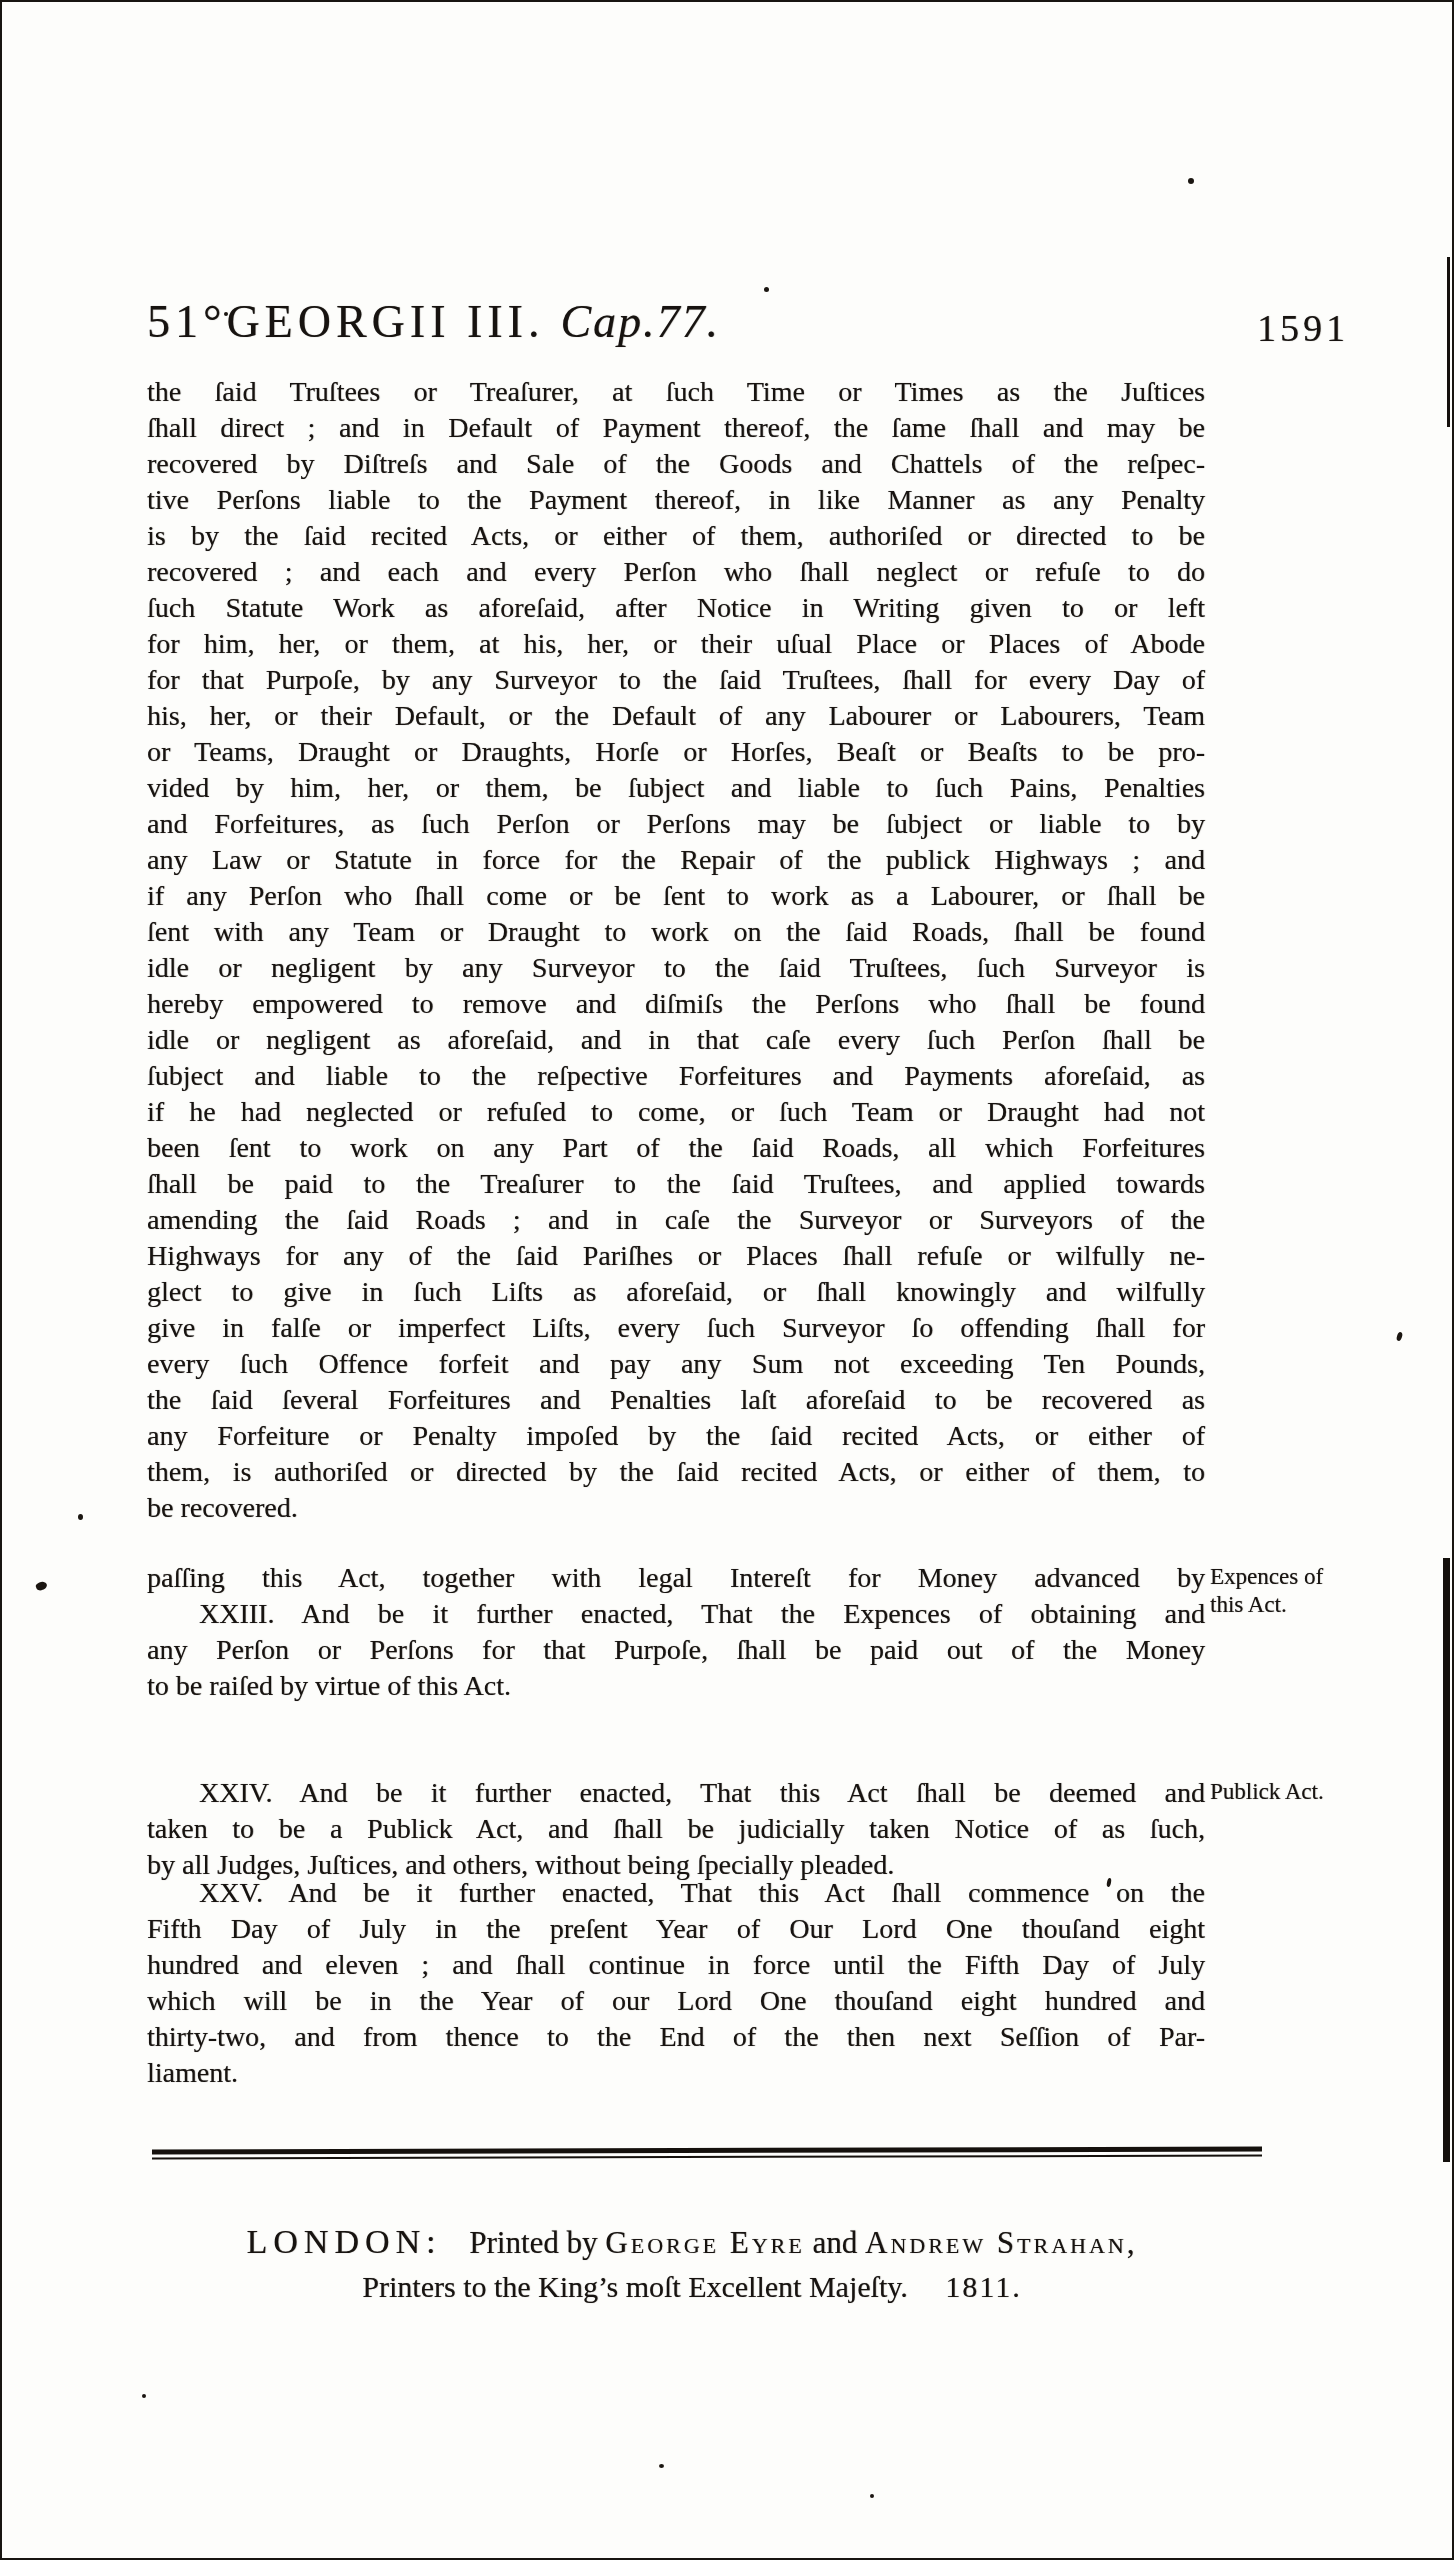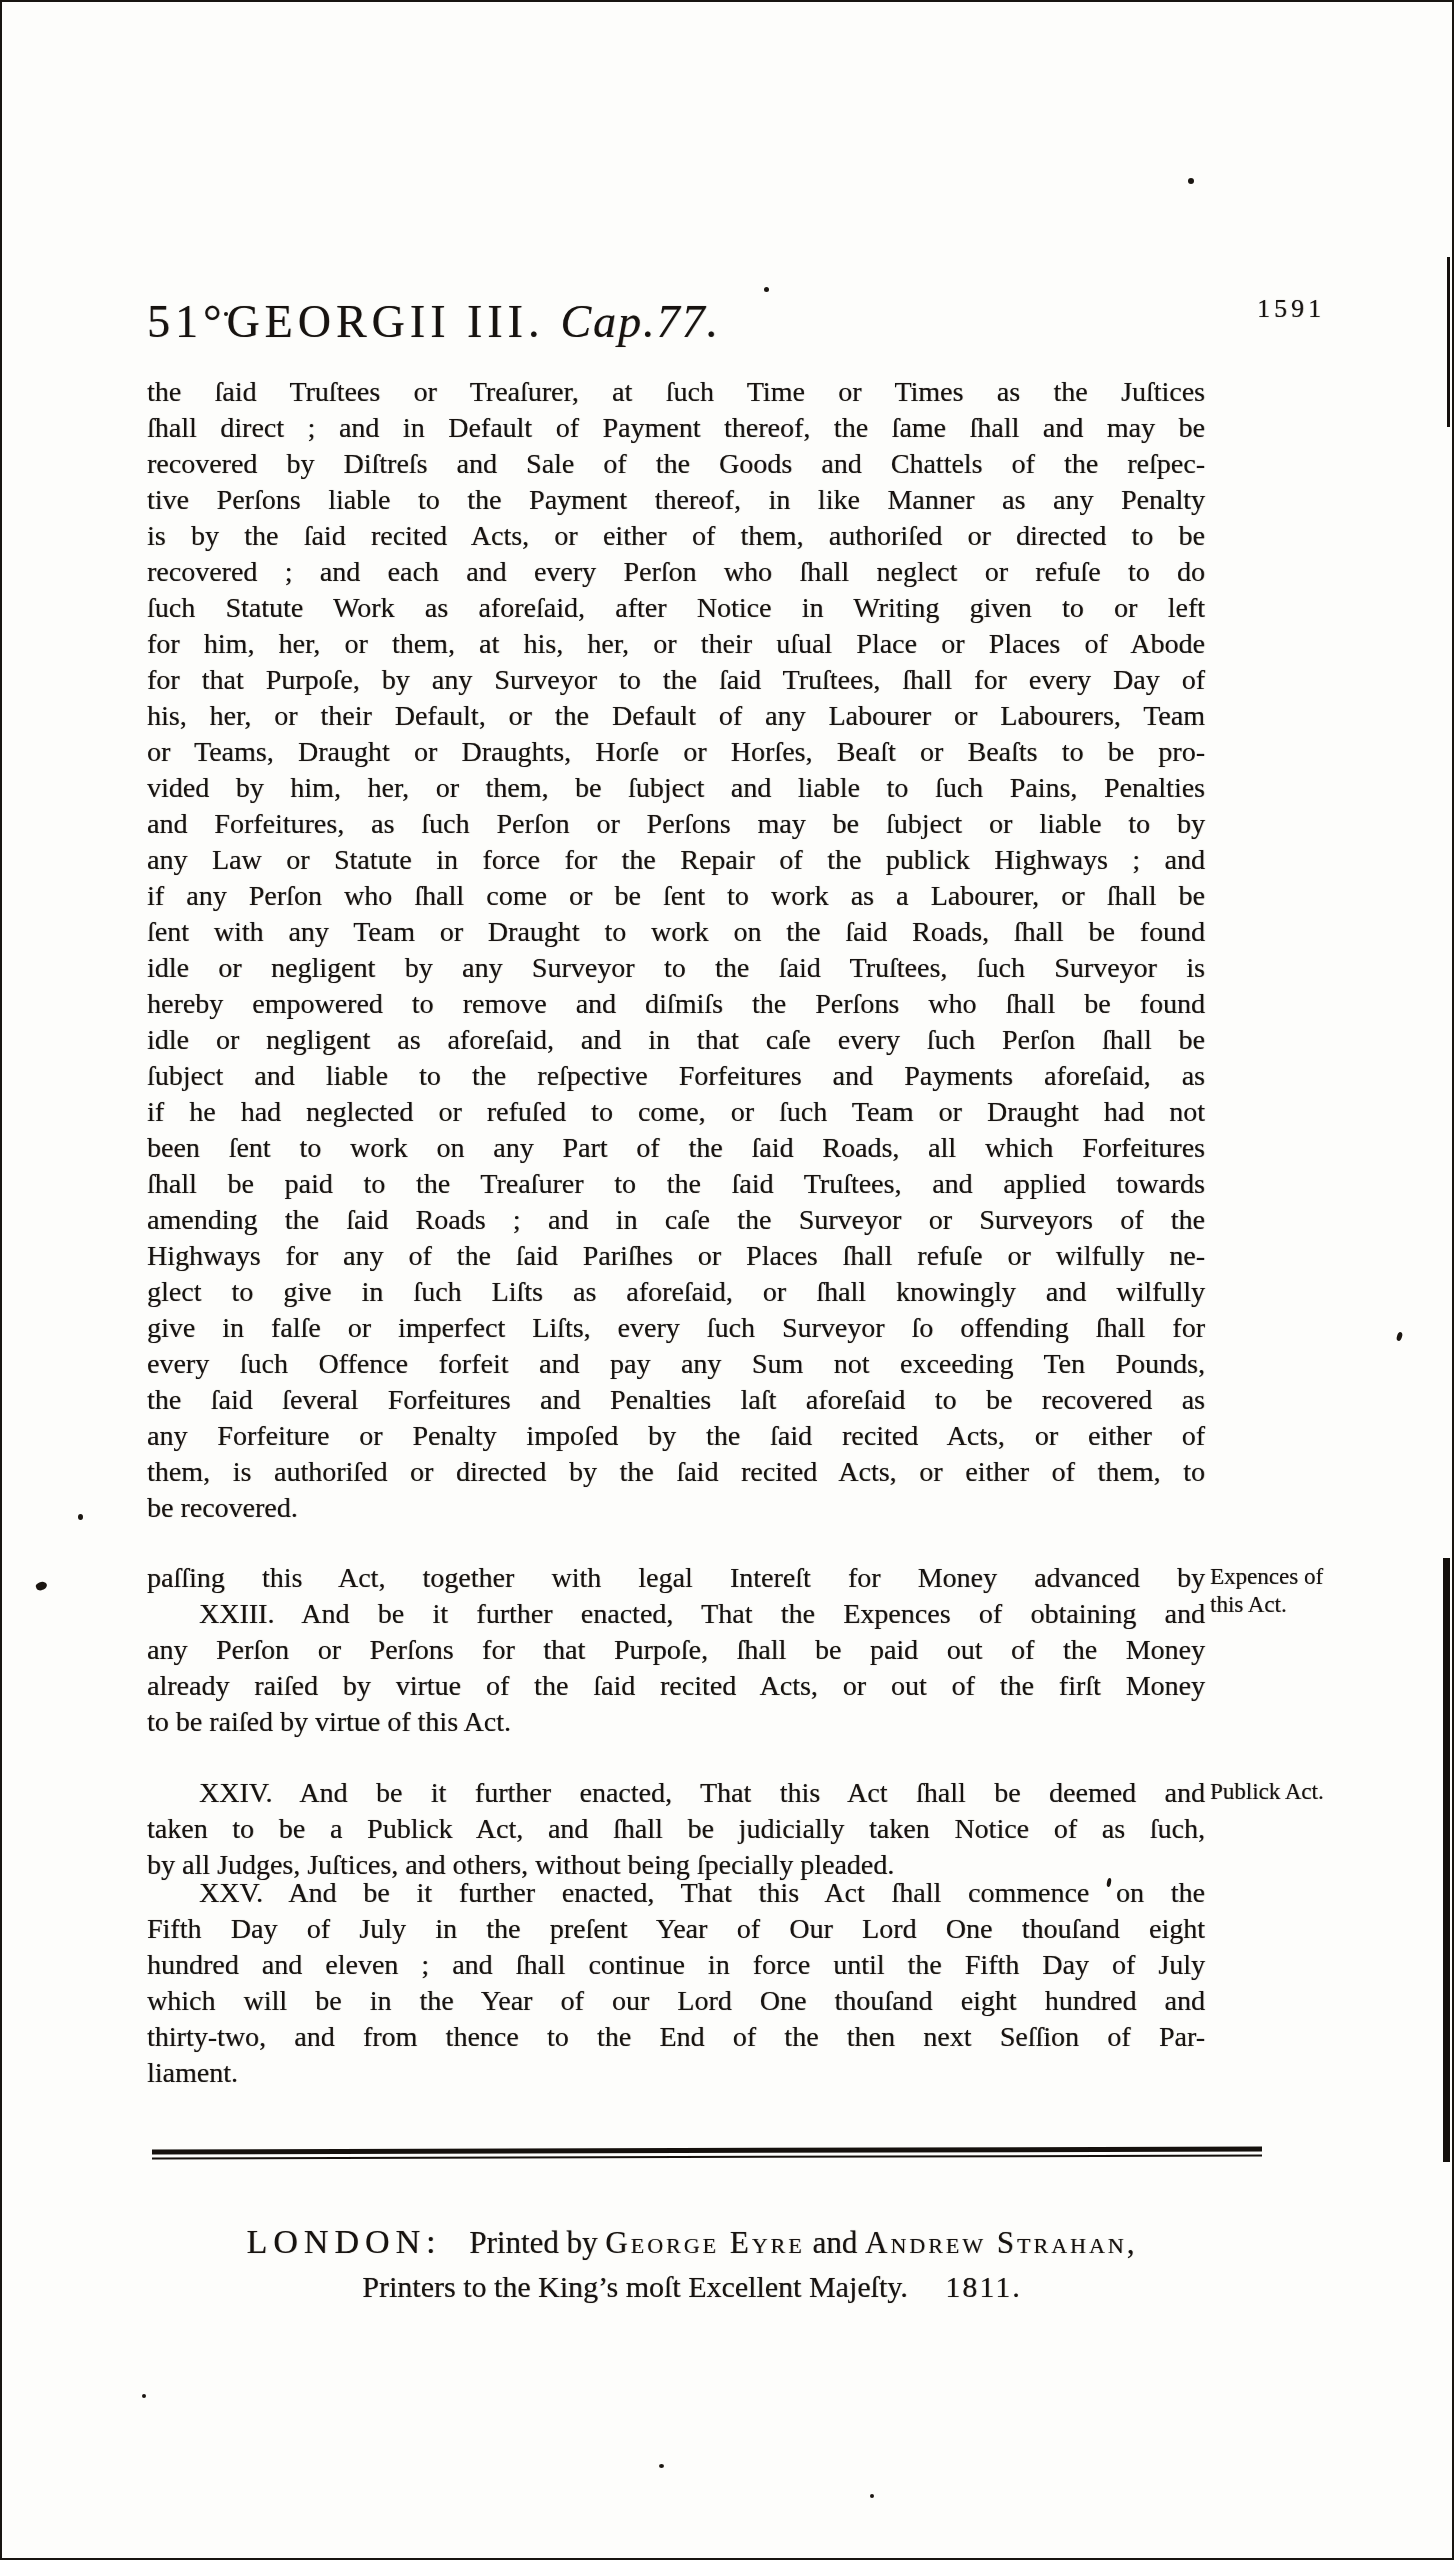--- a/index.html
+++ b/index.html
@@ -14,21 +14,21 @@
     color: #171310;
     font-family: "Liberation Serif", "DejaVu Serif", serif;
     text-shadow: 0.4px 0.4px 0.8px rgba(25, 20, 12, 0.55);
   }
 
   
   .header { position: absolute; top: 293px; left: 145px; width: 1058px; height: 64px; }
   .header-title { position: absolute; left: 0; width: 100%; text-align: left; font-size: 46px; white-space: nowrap; }
   .regnal { letter-spacing: 5px; }
   .chap { font-style: italic; letter-spacing: 2px; margin-left: 16px; }
-  .page-number { position: absolute; top: 292px; left: 1255px; font-size: 26px; letter-spacing: 4px; }
+  .page-number { position: absolute; top: 304px; left: 1255px; font-size: 38px; letter-spacing: 4px; }
 
   
   .textcol { position: absolute; left: 145px; width: 1058px; }
   .line {
     font-size: 28px;
     line-height: 36px;
     text-align: justify;
     text-align-last: justify;
   }
   .line.last { text-align-last: left; }
@@ -122,21 +122,20 @@
       <div class="line">any Forfeiture or Penalty impoſed by the ſaid recited Acts, or either of</div>
       <div class="line">them, is authoriſed or directed by the ſaid recited Acts, or either of them, to</div>
       <div class="line last">be recovered.</div>
     </div>
 
   <section class="section" id="sec-xxiii">
     <div class="sec-lines">
         <div class="line">paſſing this Act, together with legal Intereſt for Money advanced by</div>
         <div class="line first">XXIII. And be it further enacted, That the Expences of obtaining and</div>
         <div class="line">any Perſon or Perſons for that Purpoſe, ſhall be paid out of the Money</div>
-        <div class="line">already raiſed by virtue of the ſaid recited Acts, or out of the firſt Money</div>
         <div class="line last">to be raiſed by virtue of this Act.</div>
       </div>
     <aside class="margin-note">
         <div class="note-line first">Expences of</div>
         <div class="note-line last">this Act.</div>
       </aside>
   </section>
 
   <section class="section" id="sec-xxiv">
     <div class="sec-lines">

